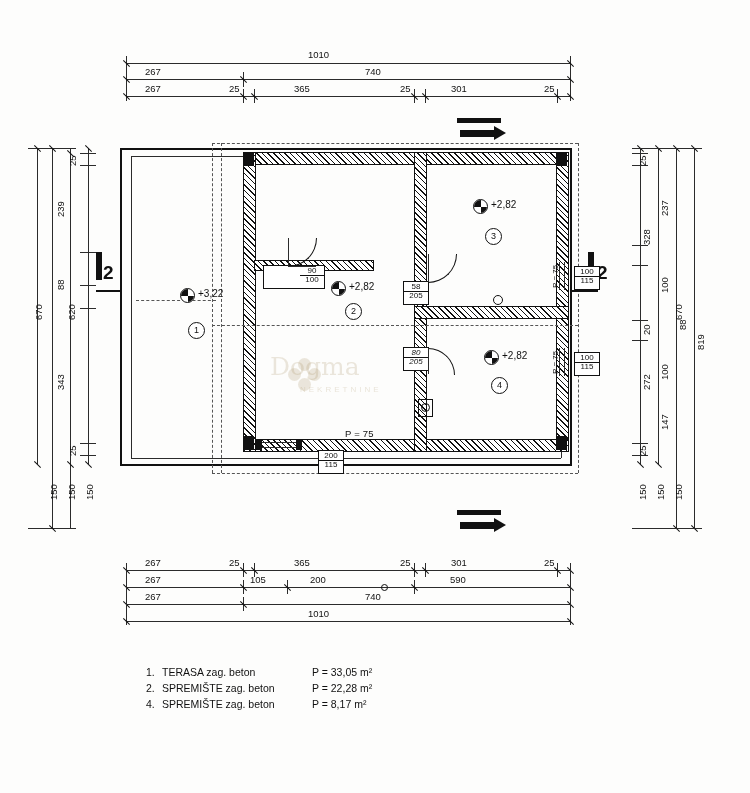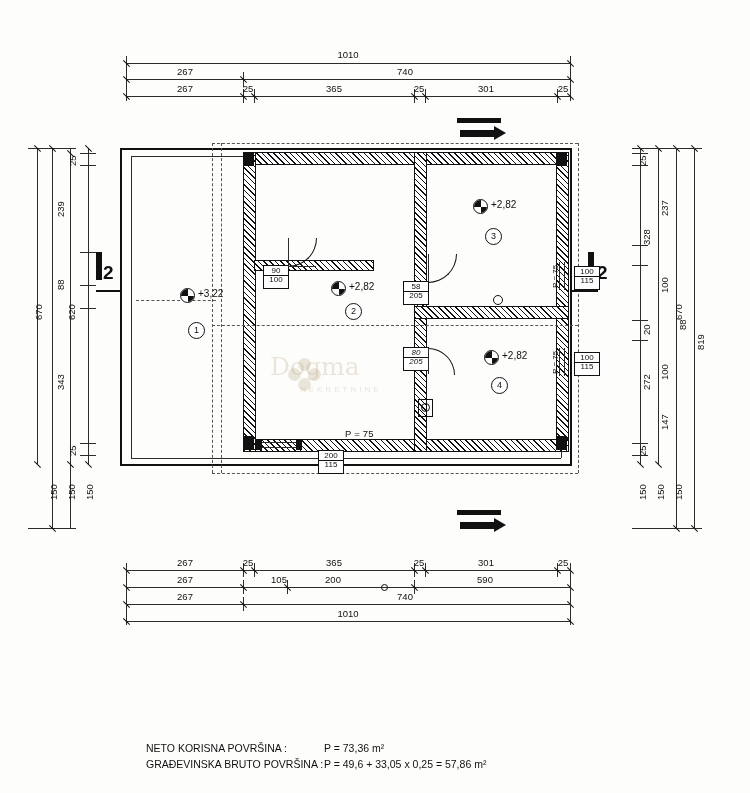--- a/index.html
+++ b/index.html
@@ -9,21 +9,21 @@
   .ln{position:absolute;background:#2b2b2b;}
   .h{height:1px;}
   .v{width:1px;}
 
   .wall{position:absolute;background:#111;}
   .hatch{position:absolute;
     background-image:repeating-linear-gradient(45deg,#111 0px,#111 1px,#fff 1px,#fff 4px);
     border:1px solid #111;}
 
   .dim{position:absolute;font-size:9.5px;letter-spacing:.2px;color:#111;white-space:nowrap;}
-  .dimc{position:absolute;font-size:9.5px;color:#111;white-space:nowrap;text-align:center;}
+  .dimc{position:absolute;font-size:9.5px;color:#111;white-space:nowrap;text-align:left;}
   .vtxt{position:absolute;font-size:9.5px;color:#111;white-space:nowrap;transform-origin:0 0;transform:rotate(-90deg);}
 
   .dash{position:absolute;border-top:1px dashed #555;}
   .dashv{position:absolute;border-left:1px dashed #555;}
 
   .lvl{position:absolute;font-size:10px;color:#111;white-space:nowrap;}
   .circ{position:absolute;width:15px;height:15px;border:1px solid #111;border-radius:50%;
         font-size:9px;line-height:15px;text-align:center;color:#111;background:#fff;}
   .marker{position:absolute;width:13px;height:13px;border-radius:50%;border:1px solid #111;background:#fff;overflow:hidden;}
   .marker:before{content:"";position:absolute;left:0;top:0;width:6.5px;height:6.5px;background:#111;}
@@ -245,21 +245,21 @@
     <div class="wall" style="left:460px;top:130px;width:34px;height:7px;"></div>
     <div class="arrowhead" style="left:494px;top:126px;border-left:12px solid #111;border-top:7px solid transparent;border-bottom:7px solid transparent;"></div>
   </div>
   <div>
     <div class="wall" style="left:457px;top:510px;width:44px;height:5px;"></div>
     <div class="wall" style="left:460px;top:522px;width:34px;height:7px;"></div>
     <div class="arrowhead" style="left:494px;top:518px;border-left:12px solid #111;border-top:7px solid transparent;border-bottom:7px solid transparent;"></div>
   </div>
 
   <div>
-    <div class="box" style="left:263px;top:265px;width:24px;height:20px;">
+    <div class="box" style="left:263px;top:265px;width:24px;height:20px;padding-left:36px;">
       <div>90</div>
       <div style="border-top:1px solid #111;">100</div>
     </div>
     <div class="door" style="left:288px;top:238px;width:28px;height:28px;"></div>
     <div class="ln v" style="left:288px;top:238px;height:28px;"></div>
     <div class="ln h" style="left:288px;top:266px;width:28px;"></div>
   </div>
 
   <div>
     <div class="box" style="left:403px;top:281px;width:24px;height:20px;">
@@ -365,21 +365,21 @@
     <div class="tick" style="left:410px;top:570px;"></div>
     <div class="tick" style="left:421px;top:570px;"></div>
     <div class="tick" style="left:553px;top:570px;"></div>
     <div class="tick" style="left:566px;top:570px;"></div>
 
     <div class="ln h" style="left:126px;top:587px;width:444px;"></div>
     <div class="ln v" style="left:243px;top:580px;height:14px;"></div>
     <div class="ln v" style="left:287px;top:580px;height:14px;"></div>
     <div class="ln v" style="left:414px;top:580px;height:14px;"></div>
     <div class="dimc" style="left:145px;top:574px;width:80px;">267</div>
-    <div class="dimc" style="left:258px;top:574px;width:42px;">105</div>
+    <div class="dimc" style="left:250px;top:574px;width:42px;">105</div>
     <div class="dimc" style="left:310px;top:574px;width:46px;">200</div>
     <div class="dimc" style="left:450px;top:574px;width:70px;">590</div>
     <div class="tick" style="left:122px;top:587px;"></div>
     <div class="tick" style="left:239px;top:587px;"></div>
     <div class="tick" style="left:283px;top:587px;"></div>
     <div class="tick" style="left:410px;top:587px;"></div>
     <div class="tick" style="left:566px;top:587px;"></div>
     <div style="position:absolute;left:381px;top:584px;width:5px;height:5px;border:1px solid #111;border-radius:50%;"></div>
 
     <div class="ln h" style="left:126px;top:604px;width:444px;"></div>
@@ -392,24 +392,25 @@
 
     <div class="ln h" style="left:126px;top:621px;width:444px;"></div>
     <div class="ln v" style="left:126px;top:563px;height:62px;"></div>
     <div class="ln v" style="left:570px;top:563px;height:62px;"></div>
     <div class="dimc" style="left:308px;top:608px;width:80px;">1010</div>
     <div class="tick" style="left:122px;top:621px;"></div>
     <div class="tick" style="left:566px;top:621px;"></div>
   </div>
 
   <div class="legend" style="left:146px;top:664px;">
-  </div>
-
-  <div class="tot" style="left:146px;top:740px;">
     <div class="row">
-      <span class="lb">NETO KORISNA POVRŠINA :</span><span>P = 73,36 m²</span>
+      <span class="no">1.</span><span class="nm">TERASA zag. beton</span><span class="pv">P = 33,05 m²</span>
     </div>
     <div class="row">
-      <span class="lb">GRAĐEVINSKA BRUTO POVRŠINA :</span><span>P = 49,6 + 33,05 x 0,25 = 57,86 m²</span>
-    </div>
-  </div>
+      <span class="no">2.</span><span class="nm">SPREMIŠTE zag. beton</span><span class="pv">P = 22,28 m²</span>
+    </div>
+    <div class="row">
+      <span class="no">4.</span><span class="nm">SPREMIŠTE zag. beton</span><span class="pv">P =  8,17 m²</span>
+    </div>
+  </div>
+
 
 </div>
 
 </body></html>

